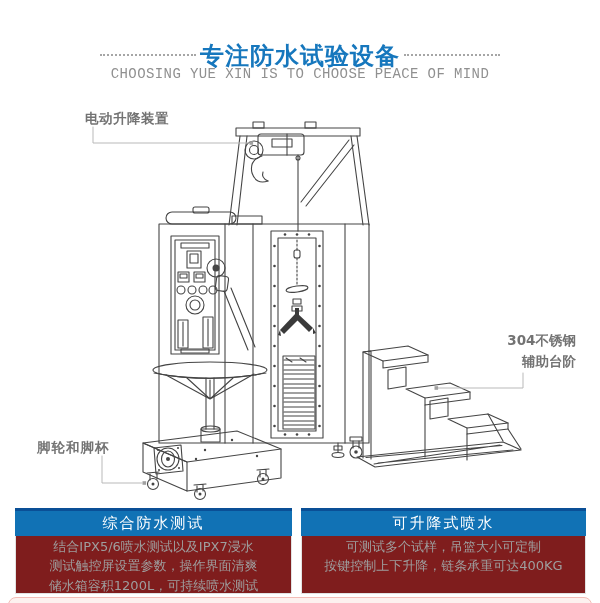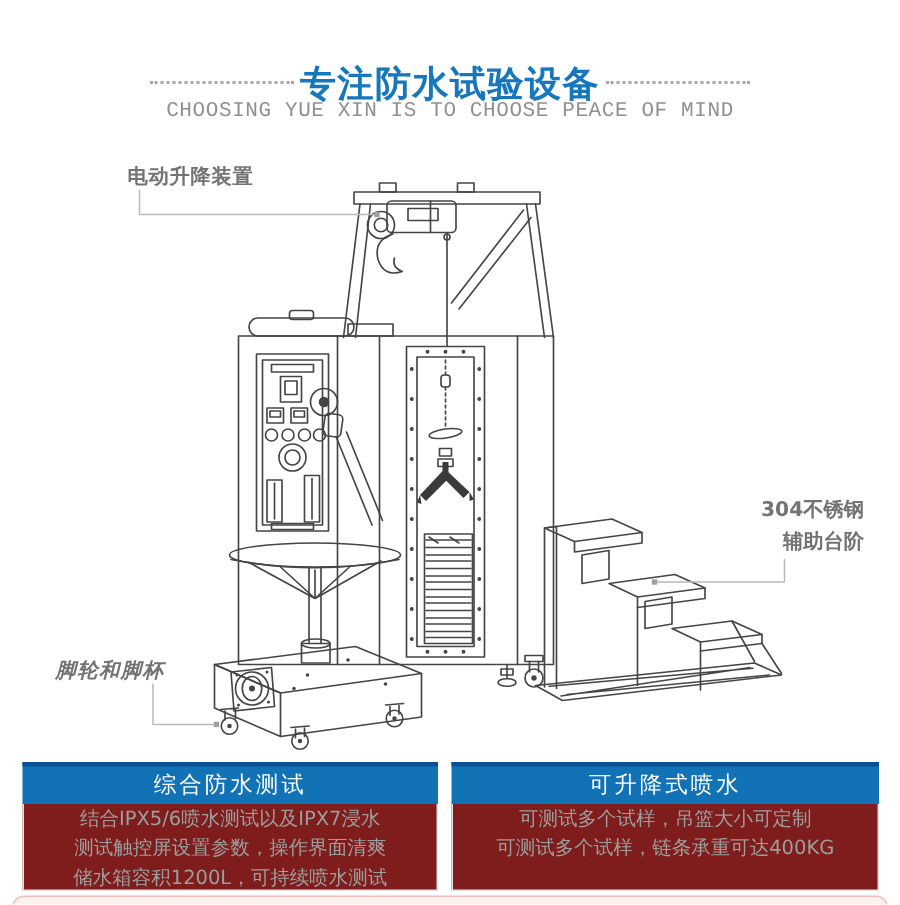--- a/index.html
+++ b/index.html
@@ -8,21 +8,21 @@
   .title{position:absolute;top:20px;left:0;width:600px;text-align:center;
          font-size:24px;font-weight:bold;color:#1677bd;letter-spacing:1px;margin-top:20px;}
   .subtitle{position:absolute;top:66px;left:0;width:600px;text-align:center;
          font-family:Liberation Mono, monospace;
          font-size:14px;color:#909090;letter-spacing:0.4px;}
   .dotline{position:absolute;top:54px;width:96px;border-top:2px dotted #a6a6a6;}
   .dotline.left{left:100px;} .dotline.right{left:404px;}
   .label{position:absolute;color:#737373;font-weight:bold;font-size:13.5px;line-height:21px;}
   .label-hoist{left:85px;top:108px;letter-spacing:0.5px;}
   .label-stairs{left:476px;top:330px;width:100px;text-align:right;}
-  .label-casters{left:37px;top:437px;letter-spacing:1px;font-style:italic;}
+  .label-casters{left:37px;top:437px;letter-spacing:1px;}
   .drawing{position:absolute;left:0;top:0;}
   .feature-box{position:absolute;top:508px;}
   .fb-left{left:15px;width:277px;} .fb-right{left:301px;width:285px;}
   .fb-header{height:25px;border-top:3px solid #0a4f96;background:#1172b5;color:#ffffff;
          text-align:center;line-height:25px;font-size:15px;font-weight:normal;letter-spacing:2px;}
   .fb-body{border:1px solid #e2e2e2;border-top:none;background:#7f1d1d;text-align:center;
          color:#9e9e9e;font-size:13px;line-height:19.3px;height:56px;padding-top:1px;}
   .next-section{position:absolute;left:8px;right:8px;top:597px;height:14px;
          background:#fdf1ef;border:1px solid #f3bcb6;border-radius:8px 8px 0 0;}
 </style>
@@ -253,19 +253,19 @@
       <div>结合IPX5/6喷水测试以及IPX7浸水</div>
       <div>测试触控屏设置参数，操作界面清爽</div>
       <div>储水箱容积1200L，可持续喷水测试</div>
     </div>
   </div>
 
   <div class="feature-box fb-right">
     <div class="fb-header">可升降式喷水</div>
     <div class="fb-body">
       <div>可测试多个试样，吊篮大小可定制</div>
-      <div>可测试多个试样，链条承重可达400KG</div>
+      <div>按键控制上下升降，链条承重可达400KG</div>
     </div>
   </div>
 
   <div class="next-section"></div>
 
 </div>
 
 </body></html>

